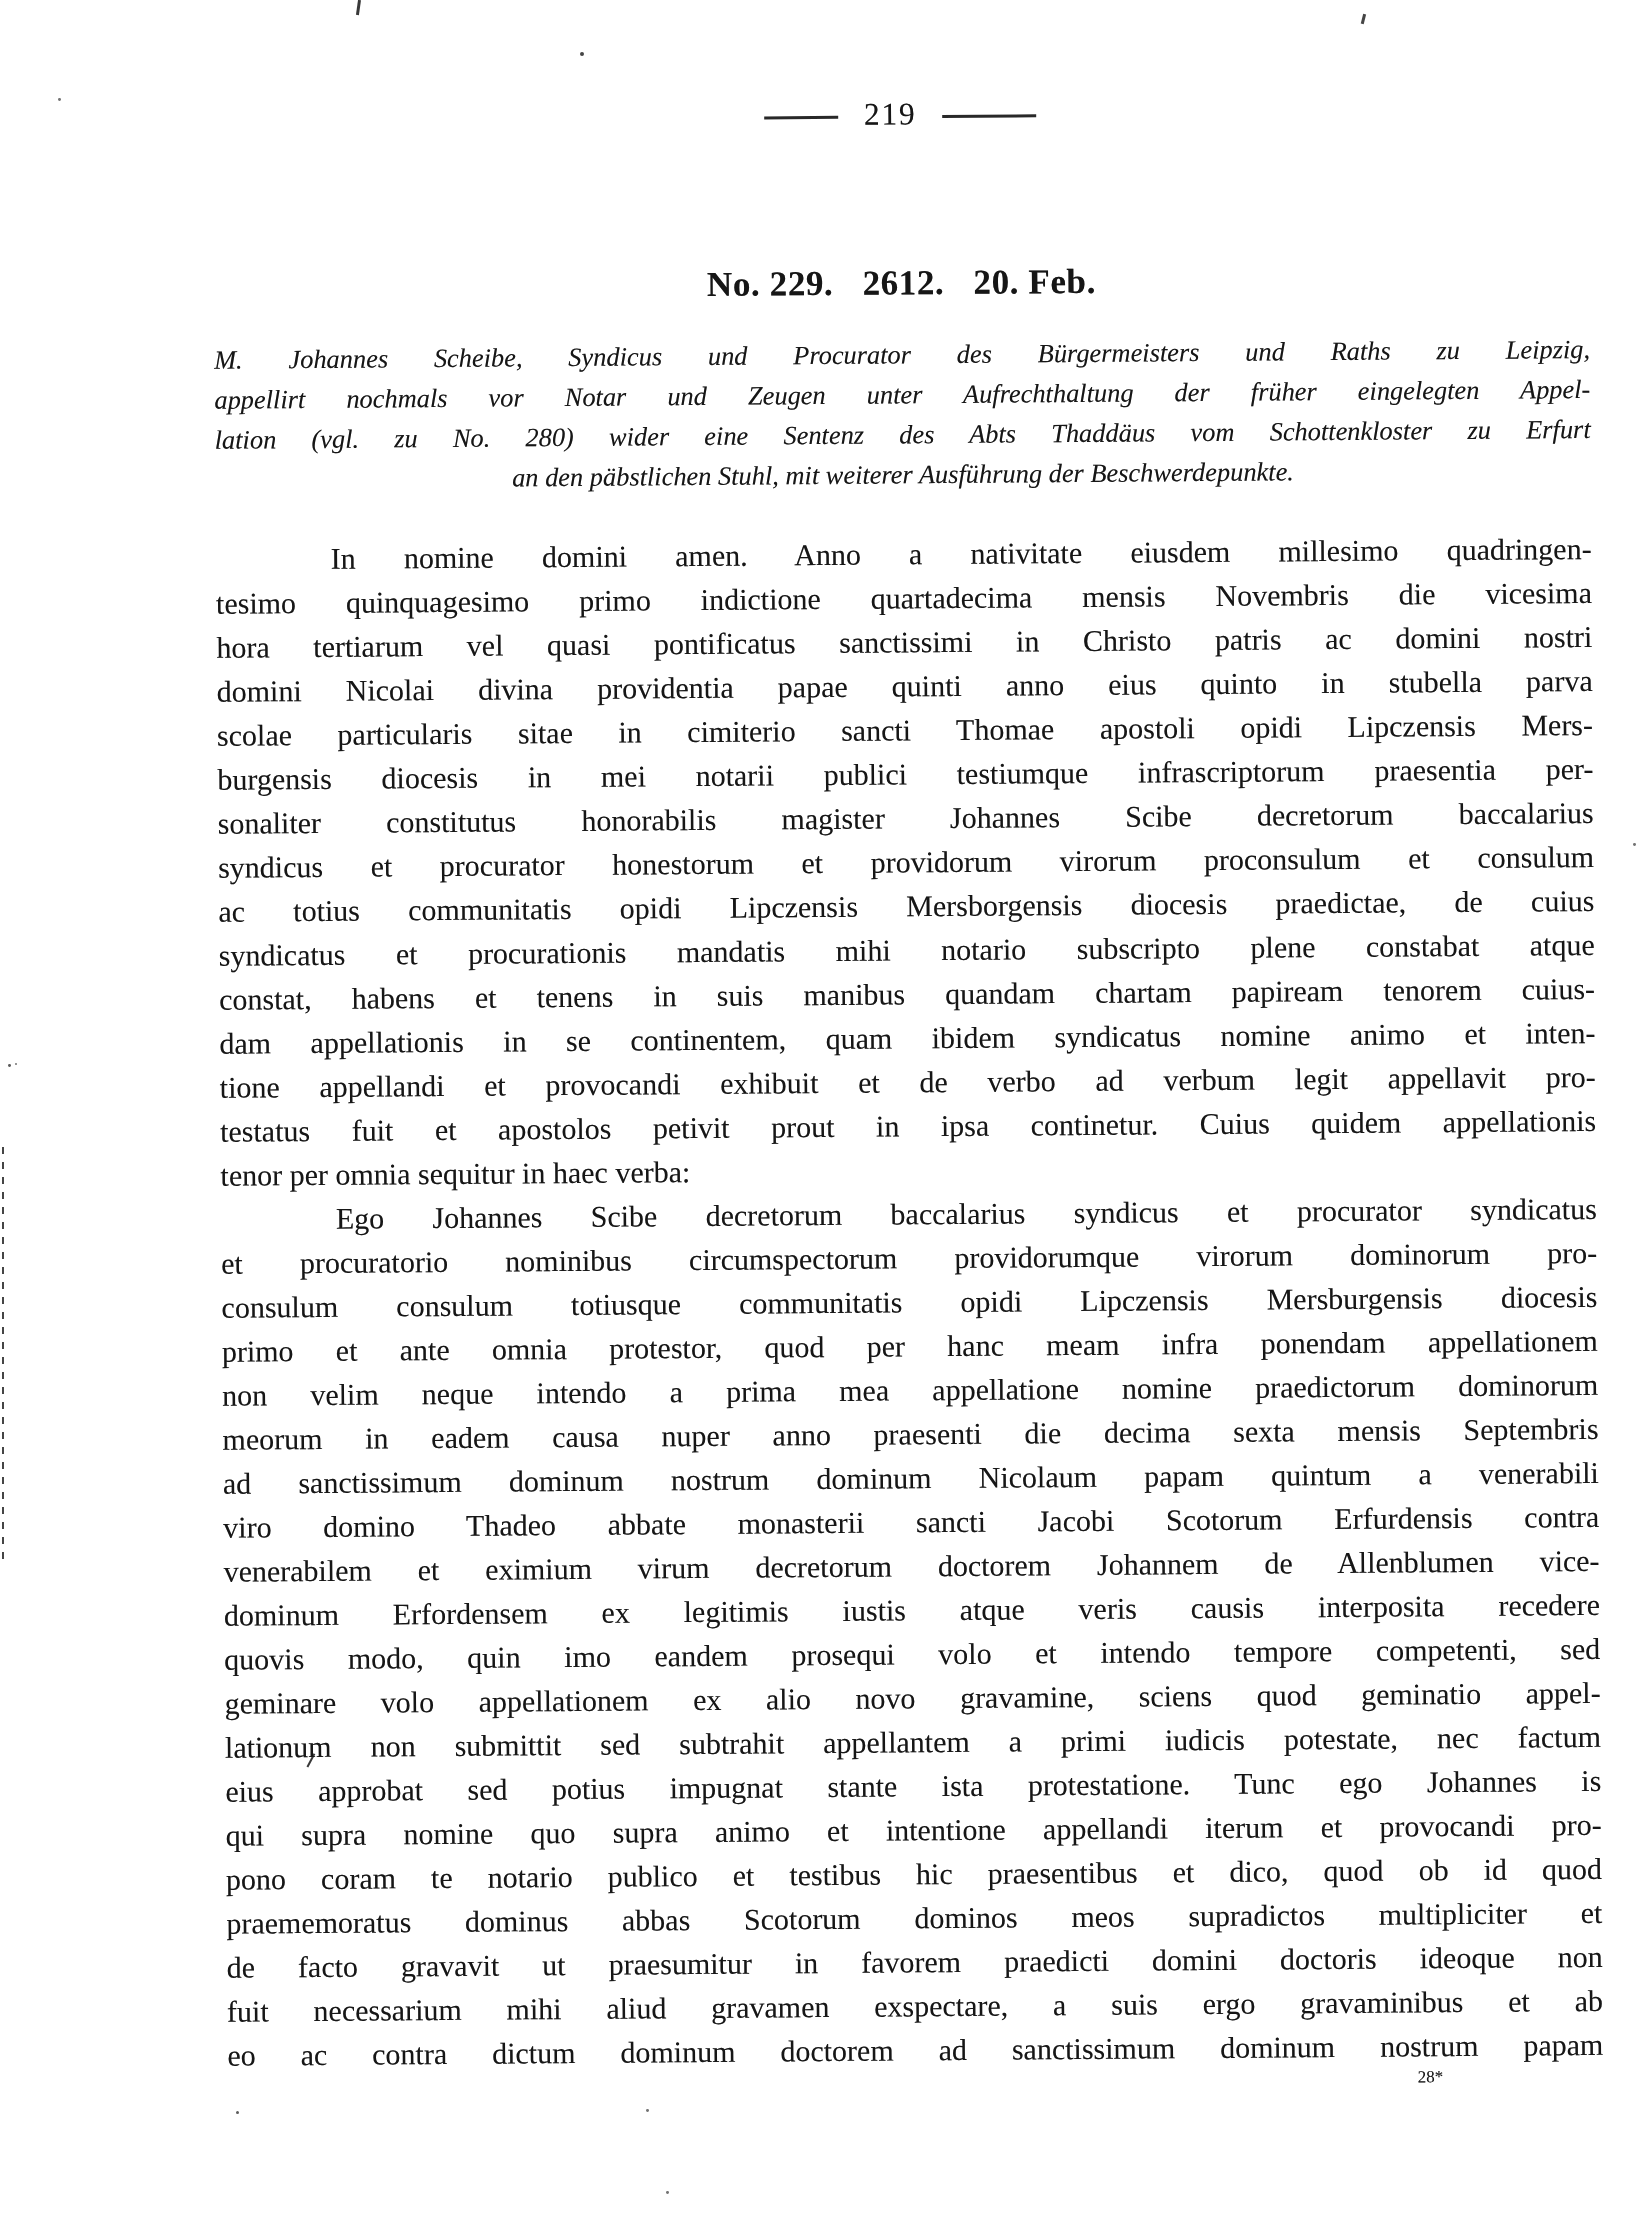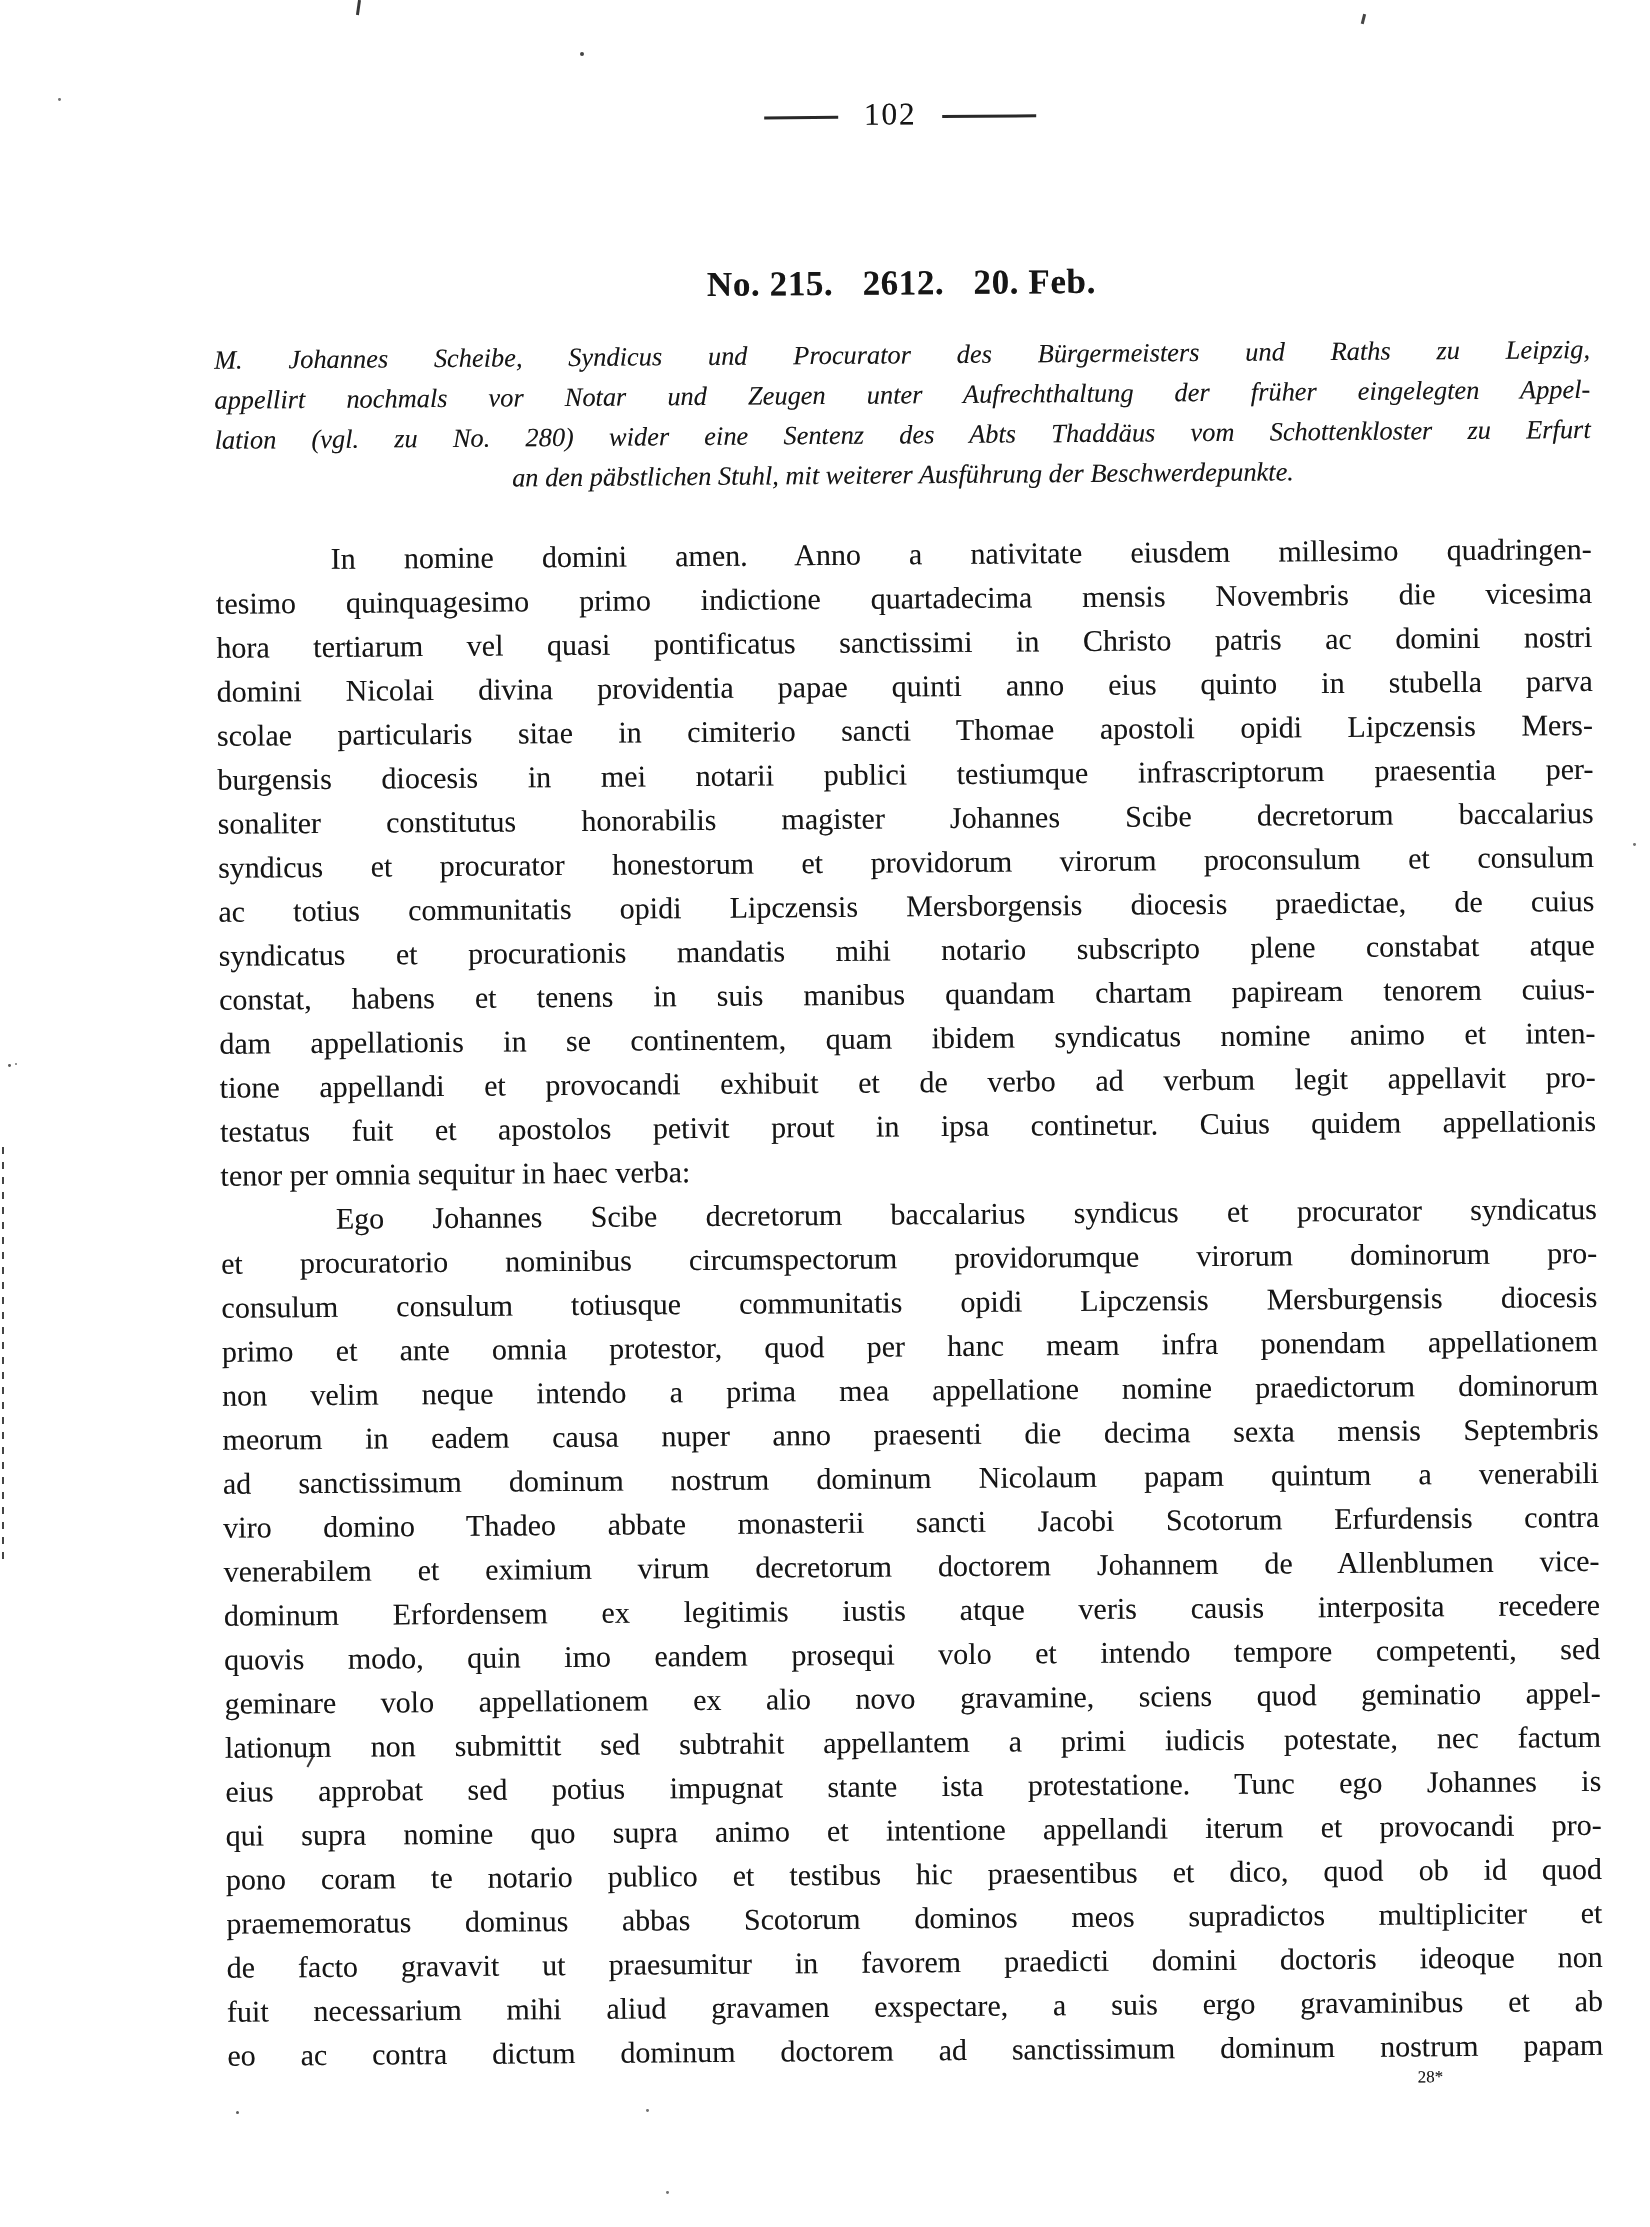--- a/index.html
+++ b/index.html
@@ -60,25 +60,25 @@
   .dot-h { left:1633px; top:843px; width:2.8px; height:2.8px; opacity:.6; }
 </style>
 </head>
 <body>
 
 <div class="page">
   <div class="sheet">
 
     <div class="col pagenum-row">
       <span class="rule left"></span>
-      <span class="pagenum">102</span>
+      <span class="pagenum">219</span>
       <span class="rule right"></span>
     </div>
 
-    <h1 class="col doc-heading"><span>No. 215.</span><span>2612.</span><span>20. Feb.</span></h1>
+    <h1 class="col doc-heading"><span>No. 229.</span><span>2612.</span><span>20. Feb.</span></h1>
 
     <div class="col summary" id="summary">
         <div class="line">M. Johannes Scheibe, Syndicus und Procurator des Bürgermeisters und Raths zu Leipzig,</div>
         <div class="line">appellirt nochmals vor Notar und Zeugen unter Aufrechthaltung der früher eingelegten Appel-</div>
         <div class="line">lation (vgl. zu No. 280) wider eine Sentenz des Abts Thaddäus vom Schottenkloster zu Erfurt</div>
         <div class="line center">an den päbstlichen Stuhl, mit weiterer Ausführung der Beschwerdepunkte.</div>
       </div>
 
     <div class="col body-text" id="bodytext">
         <div class="line indent">In nomine domini amen.  Anno a nativitate eiusdem millesimo quadringen-</div>

